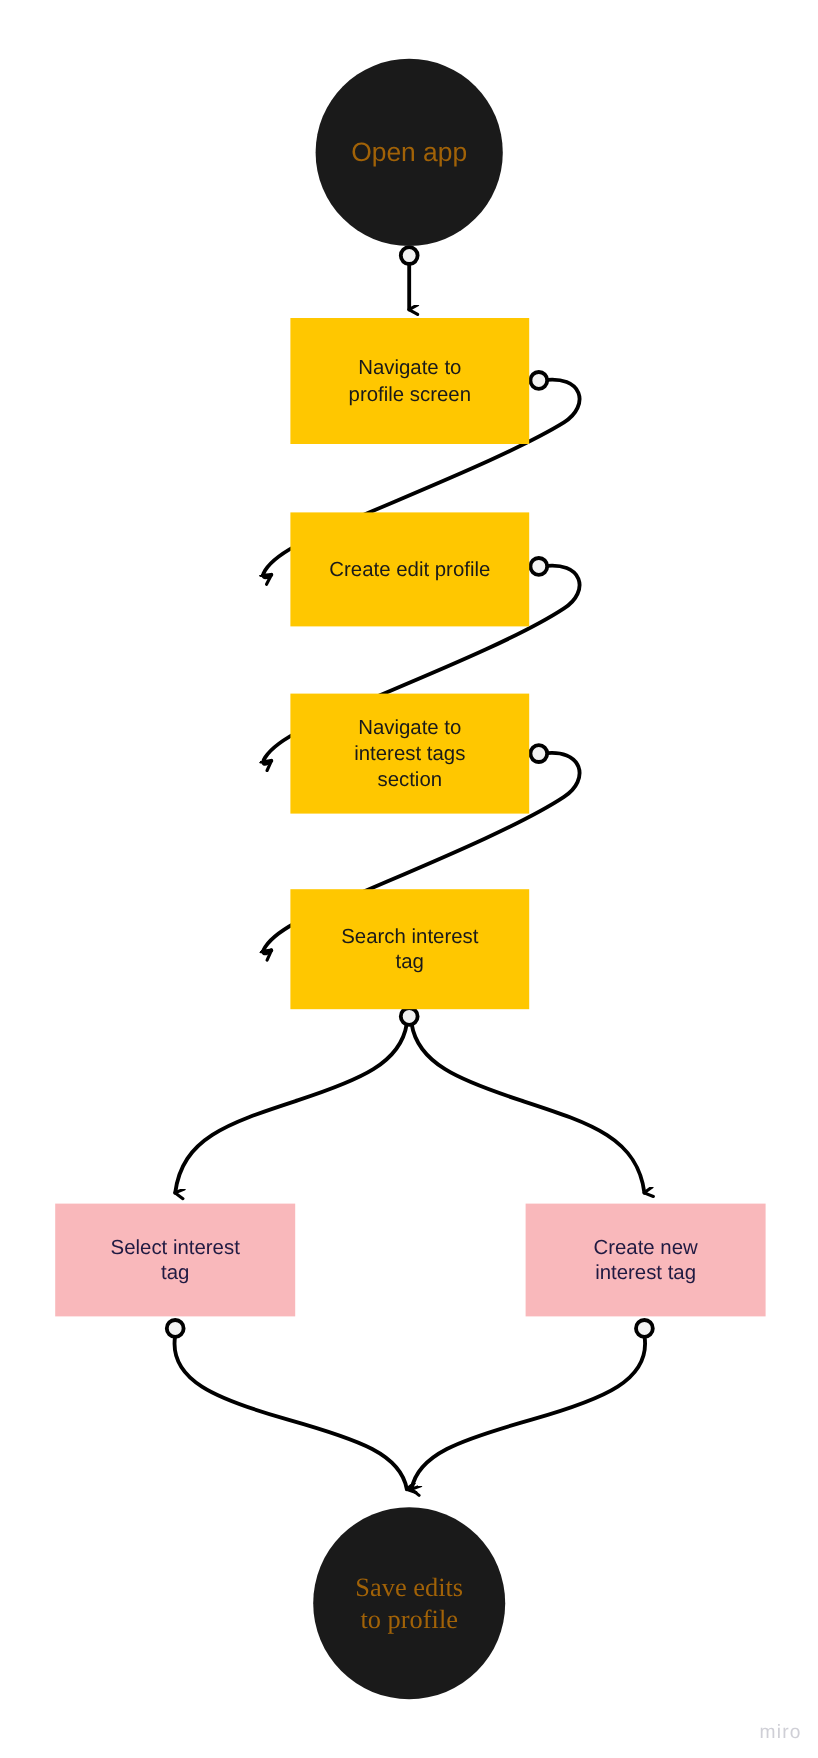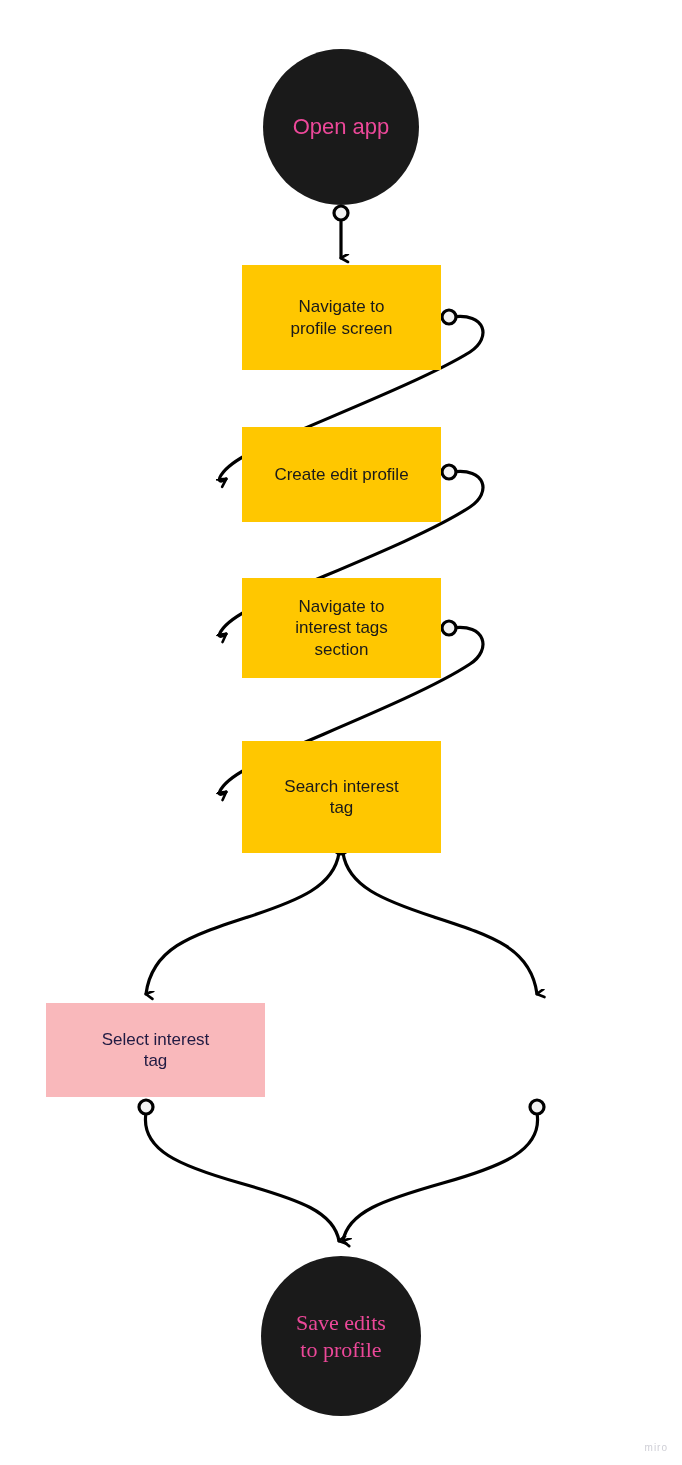--- a/index.html
+++ b/index.html
@@ -29,36 +29,36 @@
     position: absolute;
     display: flex;
     align-items: center;
     justify-content: center;
     text-align: center;
     box-sizing: border-box;
     line-height: 1.25;
   }
   .node-terminal {
     border-radius: 50%;
-    color: #ec4899;
+    color: #a16207;
     font-size: 22px;
   }
   .node-process {
     font-size: 17px;
   }
   .node-label {
     display: block;
     white-space: pre-line;
     padding: 0 8px;
   }
   #watermark {
     position: absolute;
     right: 14px;
     bottom: 12px;
-    font-size: 10px;
+    font-size: 16px;
     letter-spacing: 1px;
     color: #cfcfd6;
     font-family: "Liberation Sans", sans-serif;
   }
 </style>
 </head>
 <body>
 
 <div id="canvas">
 
@@ -131,30 +131,34 @@
   <div class="node node-process" style="left:242px; top:427px; width:199px; height:95px; background:#ffc700; color:#1a1a1a;">
     <span class="node-label">Create edit profile</span>
   </div>
 
   <div class="node node-process" style="left:242px; top:578px; width:199px; height:100px; background:#ffc700; color:#1a1a1a;">
     <span class="node-label">Navigate to
 interest tags
 section</span>
   </div>
 
-  <div class="node node-process" style="left:242px; top:741px; width:199px; height:112px; background:#ffc700; color:#1a1a1a;">
+  <div class="node node-process" style="left:242px; top:741px; width:199px; height:100px; background:#ffc700; color:#1a1a1a;">
     <span class="node-label">Search interest
 tag</span>
   </div>
 
-  <div class="node node-process" style="left:46px; top:1003px; width:219px; height:94px; background:#f9b8bb; color:#201a42;">
+  <div class="node node-process" style="left:46px; top:1003px; width:200px; height:94px; background:#f9b8bb; color:#201a42;">
     <span class="node-label">Select interest
 tag</span>
   </div>
 
+  <div class="node node-process" style="left:438px; top:1003px; width:200px; height:94px; background:#f9b8bb; color:#201a42;">
+    <span class="node-label">Create new
+interest tag</span>
+  </div>
 
   <div class="node node-terminal" style="left:261px; top:1256px; width:160px; height:160px; background:#1a1a1a;font-family:Liberation Serif, serif;">
     <span class="node-label">Save edits
 to profile</span>
   </div>
 
   <div id="watermark">miro</div>
 
 </div>
 

